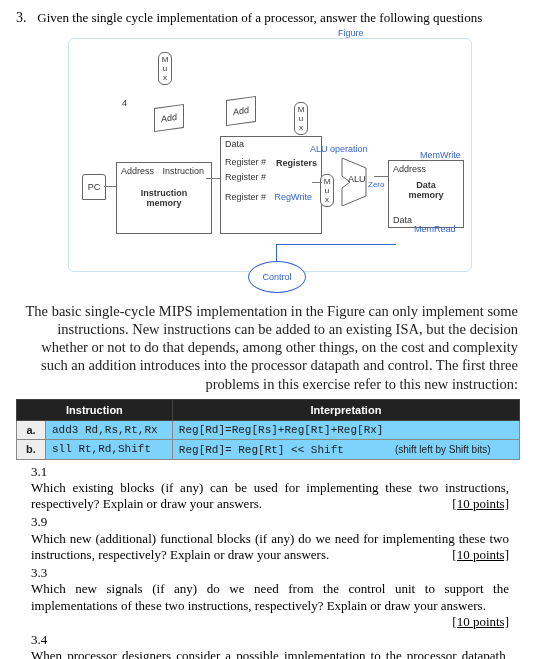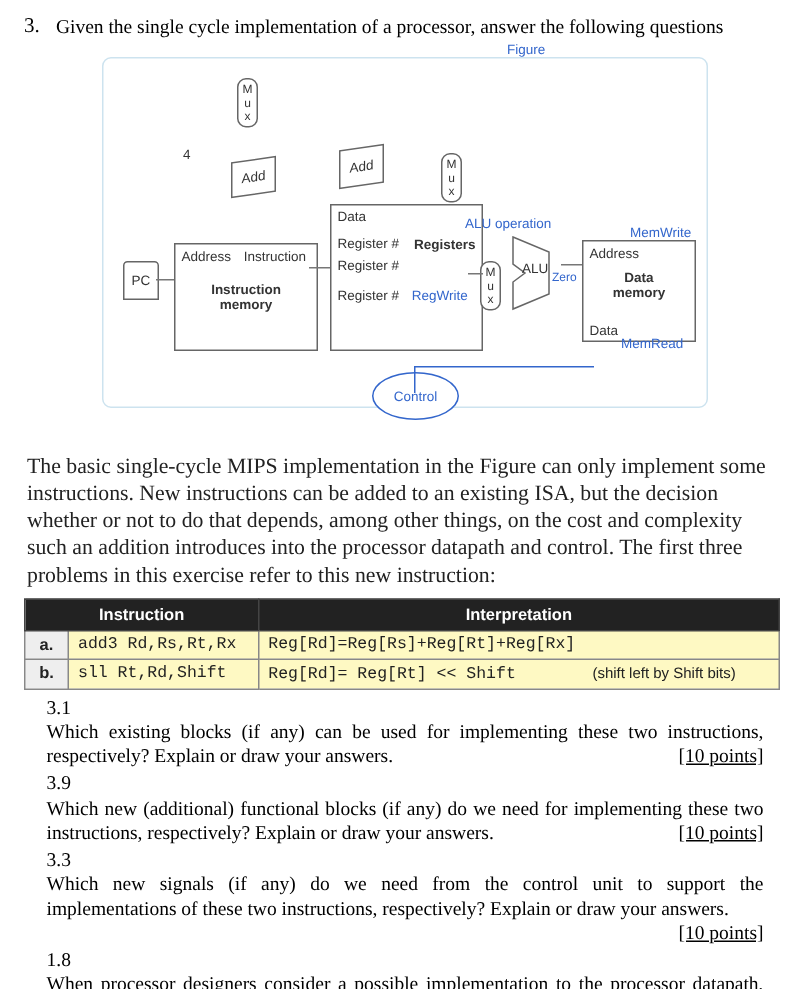--- a/index.html
+++ b/index.html
@@ -63,40 +63,41 @@
     line-height: 9px;
   }
   .wire { position:absolute; background:#777; }
   .wire-blue { background:#36c; }
   .para {
     font-size: 14.5px;
     line-height: 1.25;
     margin: 8px 2px 6px 2px;
     color: #222;
     font-family: "Times New Roman", serif;
+    text-align: right;
   }
   table.instr {
     border-collapse: collapse;
     width: 100%;
     font-family: Arial, sans-serif;
     font-size: 11px;
     margin-bottom: 4px;
   }
   table.instr th {
     background: #222;
     color: #fff;
     font-weight: bold;
     padding: 4px 6px;
     border: 1px solid #444;
     text-align: center;
   }
   table.instr td {
     border: 1px solid #888;
     padding: 3px 6px;
-    background: #fef9c3;
+    background: #7dd3fc;
     color: #222;
   }
   table.instr td.rowlabel {
     width: 16px;
     text-align: center;
     font-weight: bold;
     background: #eee;
   }
   .mono { font-family: "Courier New", monospace; font-size: 11px; }
   .subq {
@@ -170,21 +171,21 @@
 
   <div class="box" style="left:330px;top:128px;width:66px;height:60px;text-align:left;padding:3px 4px;">
     <div>Address</div>
     <div style="text-align:center;font-weight:bold;margin-top:6px;white-space:pre;">Data
 memory</div>
     <div style="position:absolute;bottom:2px;left:4px;">Data</div>
   </div>
   <span class="lbl" style="left:362px;top:118px;color:#36c;">MemWrite</span>
   <span class="lbl" style="left:356px;top:192px;color:#36c;">MemRead</span>
 
-  <div class="box control-oval" style="left:190px;top:216px;width:56px;height:30px;">
+  <div class="box control-oval" style="left:190px;top:229px;width:56px;height:30px;">
     <span>Control</span>
   </div>
 
   <div class="wire" style="left:46px;top:154px;width:12px;height:1px;"></div>
   <div class="wire" style="left:148px;top:146px;width:14px;height:1px;"></div>
   <div class="wire" style="left:254px;top:150px;width:10px;height:1px;"></div>
   <div class="wire" style="left:316px;top:144px;width:14px;height:1px;"></div>
   <div class="wire wire-blue" style="left:218px;top:212px;width:1px;height:18px;"></div>
   <div class="wire wire-blue" style="left:218px;top:212px;width:120px;height:1px;"></div>
 </div>
@@ -228,17 +229,17 @@
   </span>
 </div>
 <div class="subq">
   <span class="num">3.3</span>
   <span class="body">
     <span>Which new signals (if any) do we need from the control unit to support the implementations of these two instructions, respectively? Explain or draw your answers.</span>
     <span class="pts">[10 points]</span>
   </span>
 </div>
 <div class="subq">
-  <span class="num">1.8</span>
+  <span class="num">3.4</span>
   <span class="body">
     <span>When processor designers consider a possible implementation to the processor datapath, the decision usually depends on the cost and performance tradeoff. In the following problem, assume that we are starting with a datapath in the figure above, where:</span>
   </span>
 </div>
 
 </body></html>

